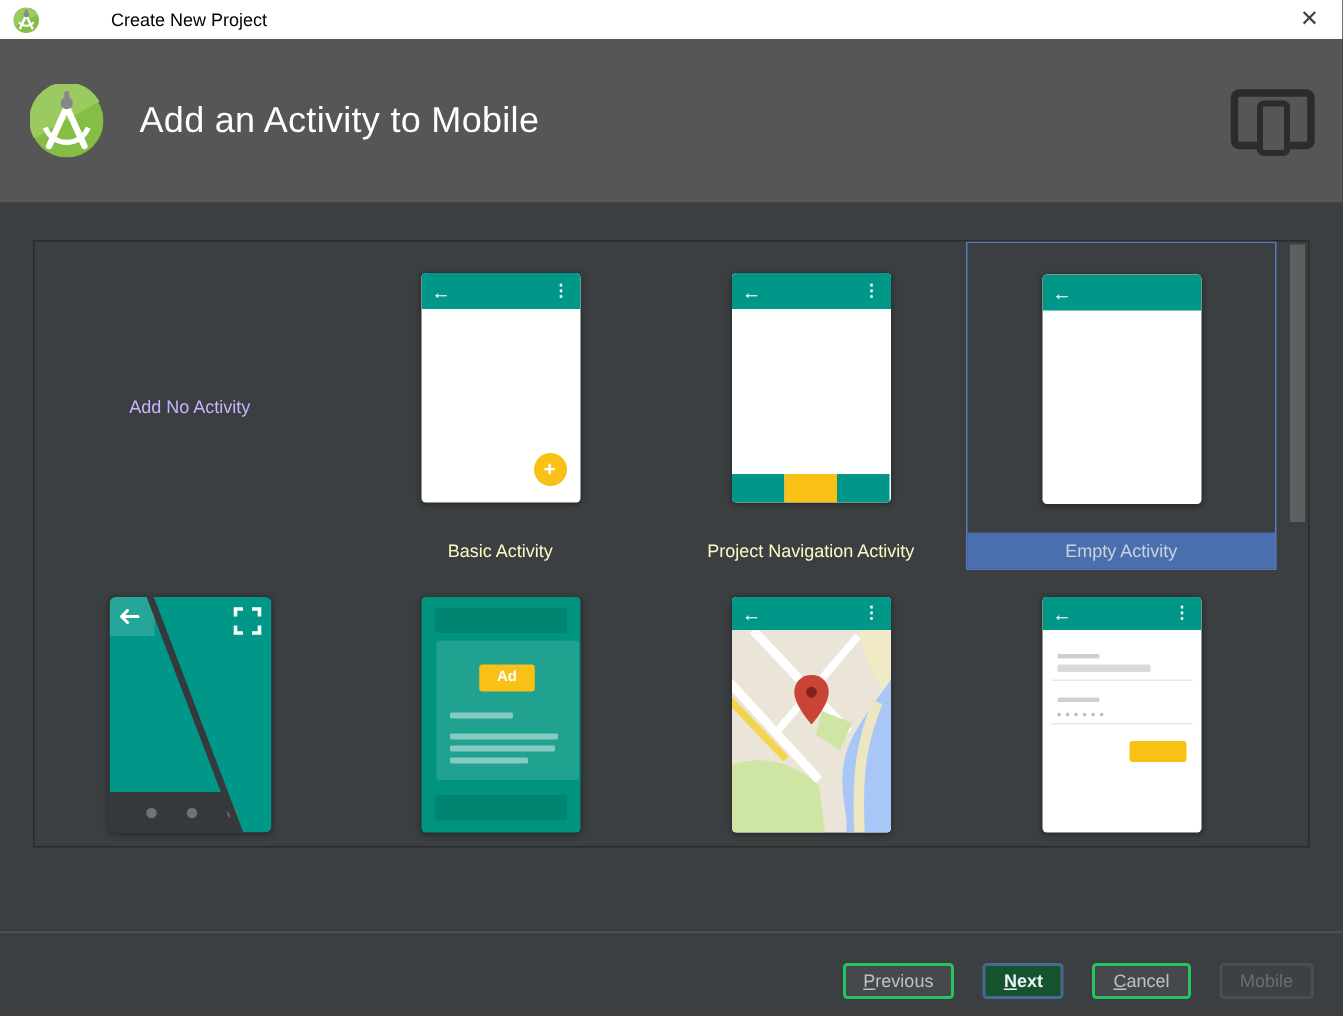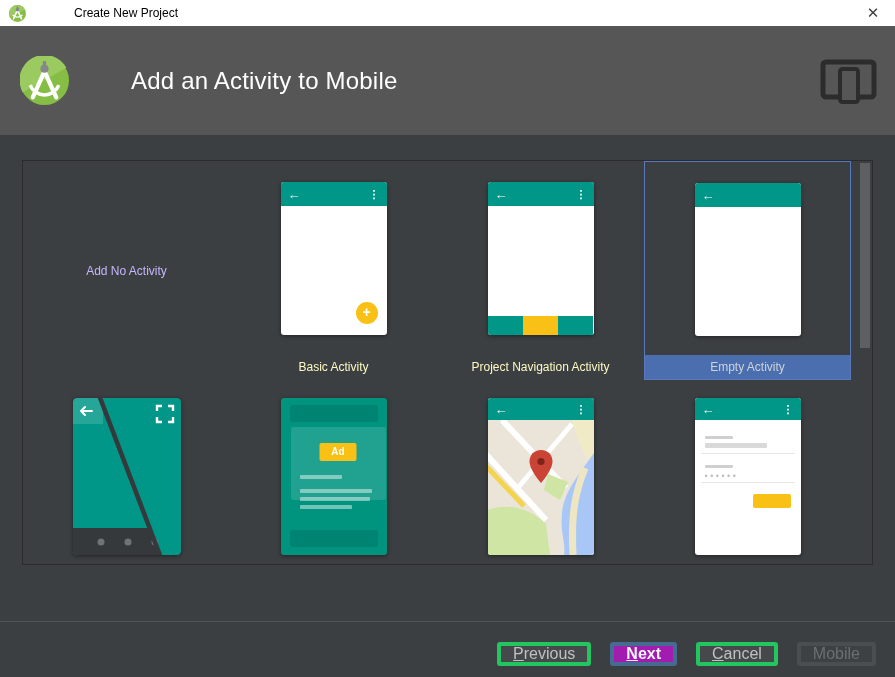--- a/index.html
+++ b/index.html
@@ -22,21 +22,21 @@
   .titlebar .win-title { font-size:12px; color:#000; }
   .titlebar .close-btn {
     margin-left:auto; width:26px; text-align:center;
     font-size:15px; color:#404040; line-height:26px; cursor:default;
   }
 
   
   .header {
     height:109px; background:#565656;
     display:flex; align-items:center;
-    padding:0 20px; position:relative;gap:38px;
+    padding:0 20px; position:relative;
   }
   .header .logo { width:49px; height:49px; flex:0 0 auto; }
   .header .page-title {
     color:#ffffff; font-size:24px; font-weight:400;
     margin-left:24px; letter-spacing:.2px;
   }
   .header .device-icon { position:absolute; right:17px; top:31px; }
 
   
   .content { position:absolute; top:135px; left:0; right:0; bottom:0; background:#3c3f41; }
@@ -93,21 +93,21 @@
 
   .botnav { position:absolute; bottom:0; left:0; right:0; height:19px; display:flex; }
   .botnav .seg { flex:1; }
   .seg.teal { background:#009688; }
   .seg.amber { background:#f9c115; }
 
   
   .ad-strip { position:absolute; left:9px; right:9px; height:17px; background:rgba(0,0,0,.10); border-radius:2px; }
   .ad-strip.top { top:7px; }
   .ad-strip.bottom { bottom:8px; }
-  .ad-card { position:absolute; left:10px; right:1px; top:29px; height:73px; background:rgba(255,255,255,.13); border-radius:2px; }
+  .ad-card { position:absolute; left:10px; right:1px; top:29px; height:93px; background:rgba(255,255,255,.13); border-radius:2px; }
   .ad-badge {
     position:absolute; top:16px; left:50%; transform:translateX(-50%);
     width:37px; height:18px; background:#f9c115; border-radius:2px;
     color:#fff; font-size:10px; font-weight:bold; text-align:center; line-height:18px;
   }
   .ad-line { position:absolute; left:9px; height:4px; background:rgba(255,255,255,.45); border-radius:1px; }
 
   
   .fld-label { position:absolute; left:10px; width:28px; height:3px; background:#cfcfcf; border-radius:1px; }
   .fld-input { position:absolute; left:10px; width:62px; height:5px; background:#d9d9d9; border-radius:1px; }
@@ -122,25 +122,25 @@
   }
 
   
   .footer-divider { position:absolute; left:0; right:0; top:486px; height:1px; background:#525557; }
   .footer {
     position:absolute; right:19px; bottom:11px;
     display:flex; gap:19px;
   }
   .btn {
     height:24px; padding:0 12px; border-radius:3px;
-    font-size:16px; display:inline-flex; align-items:center; justify-content:center;
-    background:#45494b; border:4px solid #22c55e; color:#c0c0c0;
+    font-size:12px; display:inline-flex; align-items:center; justify-content:center;
+    background:#45494b; border:2px solid #22c55e; color:#c0c0c0;
     cursor:default; font-family:"Liberation Sans", sans-serif;
   }
-  .btn.default { background:#a21caf; border-color:#466b91; color:#eef3f8; font-weight:bold; }
+  .btn.default { background:#14532d; border-color:#466b91; color:#eef3f8; font-weight:bold; }
   .btn.disabled { background:#3e4143; border-color:#4b4e50; color:#6b6f72; }
   .mn { text-decoration:underline; }
 </style>
 <title>Create New Project</title></head>
 <body>
 
 <div class="titlebar">
   <svg class="app-icon" viewBox="0 0 16 16">
     <circle cx="8" cy="8" r="8" fill="#86bd44"></circle>
     <path d="M0.9,11.8 A8,8 0 1 1 15.1,4.2 Z" fill="#9bcb60"></path>

